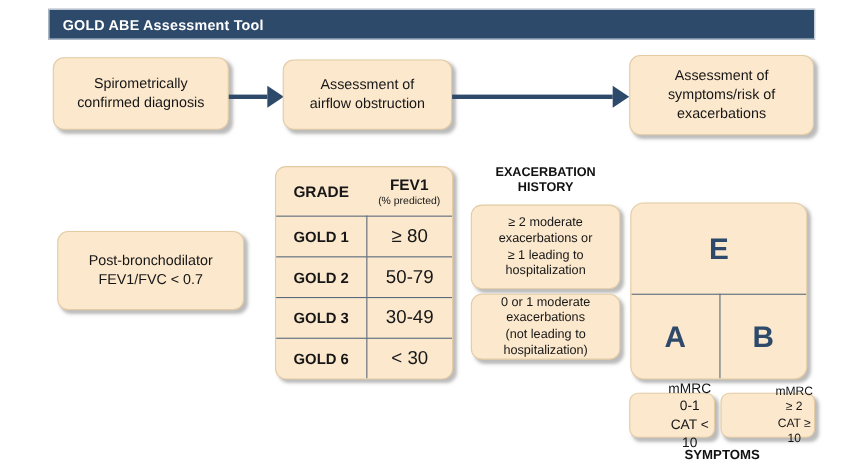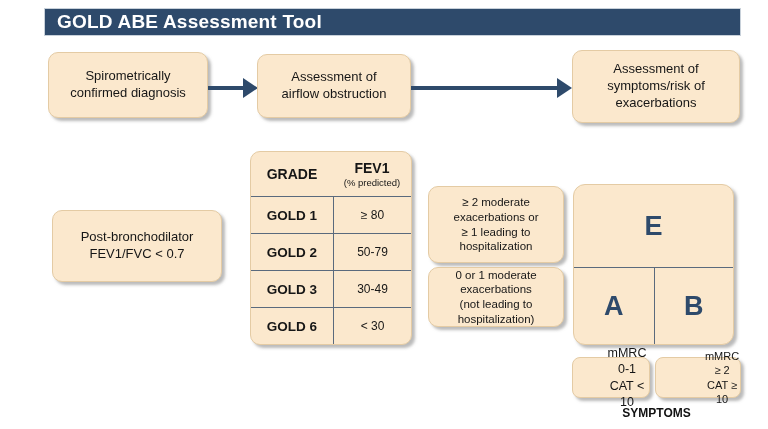--- a/index.html
+++ b/index.html
@@ -11,21 +11,21 @@
 
   
   .title-bar {
     left:44px; top:8px; width:697px; height:28px;
     background:var(--navy,#2e4a6b);
     border:1.5px solid var(--title_border,#c8d1da);
     display:flex; align-items:center; padding-left:12px;
   }
   .title-bar h1 {
     color:var(--title_text,#ffffff);
-    font-size:19px; font-weight:bold; letter-spacing:.2px;
+    font-size:13px; font-weight:bold; letter-spacing:.2px;
     font-family:"Liberation Sans","DejaVu Sans",sans-serif;
     text-align:right;
   }
 
   
   .box {
     background:var(--cream,#fbe8cd);
     border:1px solid var(--cream_border,#e4cba4);
     border-radius:10px;
     box-shadow:3px 3px 3px rgba(120,120,120,.5);
@@ -55,21 +55,21 @@
     box-shadow:3px 3px 3px rgba(120,120,120,.5);
     display:grid; grid-template-columns:82px 1fr; grid-template-rows:44px repeat(4,1fr);
   }
   .gcell { display:flex; align-items:center; justify-content:center; text-align:center; }
   .g-hdr { font-weight:bold; font-size:14px; }
   .fev1-hdr { flex-direction:column; }
   .fev1-sub { font-size:9.5px; font-weight:normal; margin-top:1px; }
   .rb { border-top:1.5px solid var(--line,#5a6a7d); }
   .vb { border-left:1.5px solid var(--line,#5a6a7d); }
   .g-label { font-weight:bold; font-size:13.5px; }
-  .g-val { font-size:12px; }
+  .g-val { font-size:17px; }
 
   
   .sec-heading {
     text-align:center; font-weight:bold; font-size:11.5px; line-height:14px;
     white-space:pre-line; color:#111;
   }
   .exac-heading { left:428px; top:150px; width:136px; }
   .symptoms-heading { left:572px; top:406px; width:169px; font-size:12px; }
 
   
@@ -140,20 +140,22 @@
     <div class="gcell g-label rb">GOLD 2</div>
     <div class="gcell g-val rb vb">50-79</div>
 
     <div class="gcell g-label rb">GOLD 3</div>
     <div class="gcell g-val rb vb">30-49</div>
 
     <div class="gcell g-label rb">GOLD 6</div>
     <div class="gcell g-val rb vb">&lt; 30</div>
   </div>
 
+  <div class="abs sec-heading exac-heading">EXACERBATION
+HISTORY</div>
 
   <div class="abs box exac-1">≥ 2 moderate
 exacerbations or
 ≥ 1 leading to
 hospitalization</div>
 
   <div class="abs box exac-2">0 or 1 moderate
 exacerbations
 (not leading to
 hospitalization)</div>

